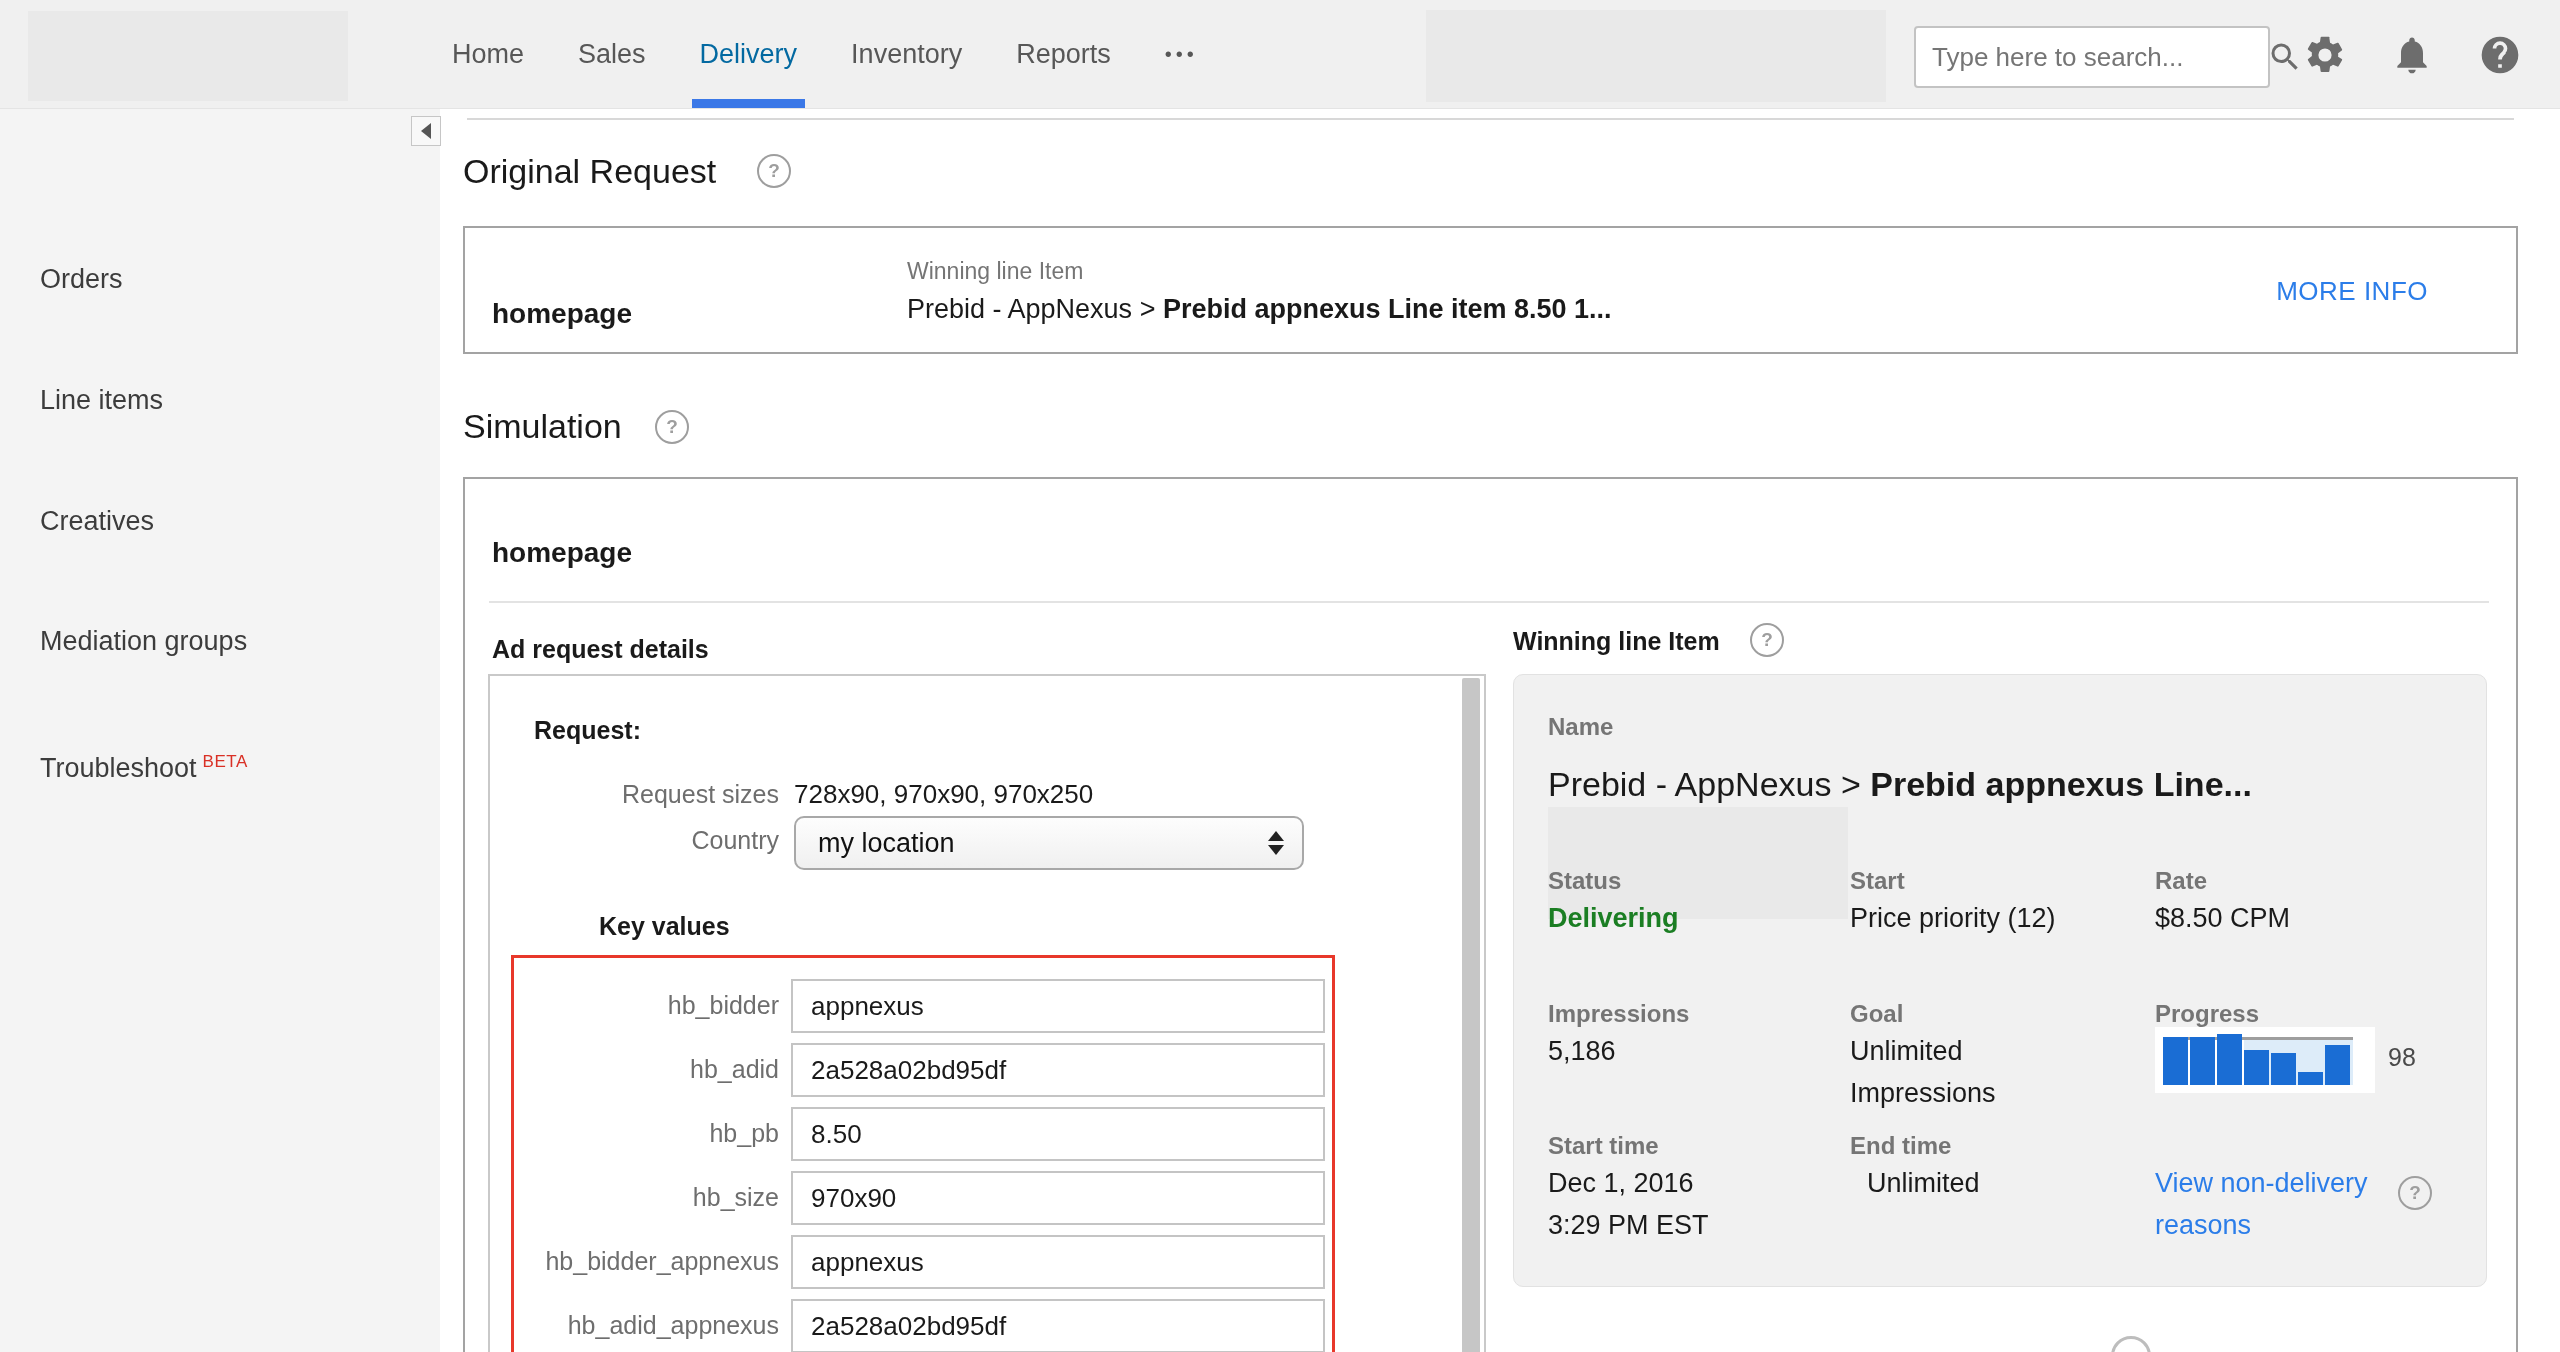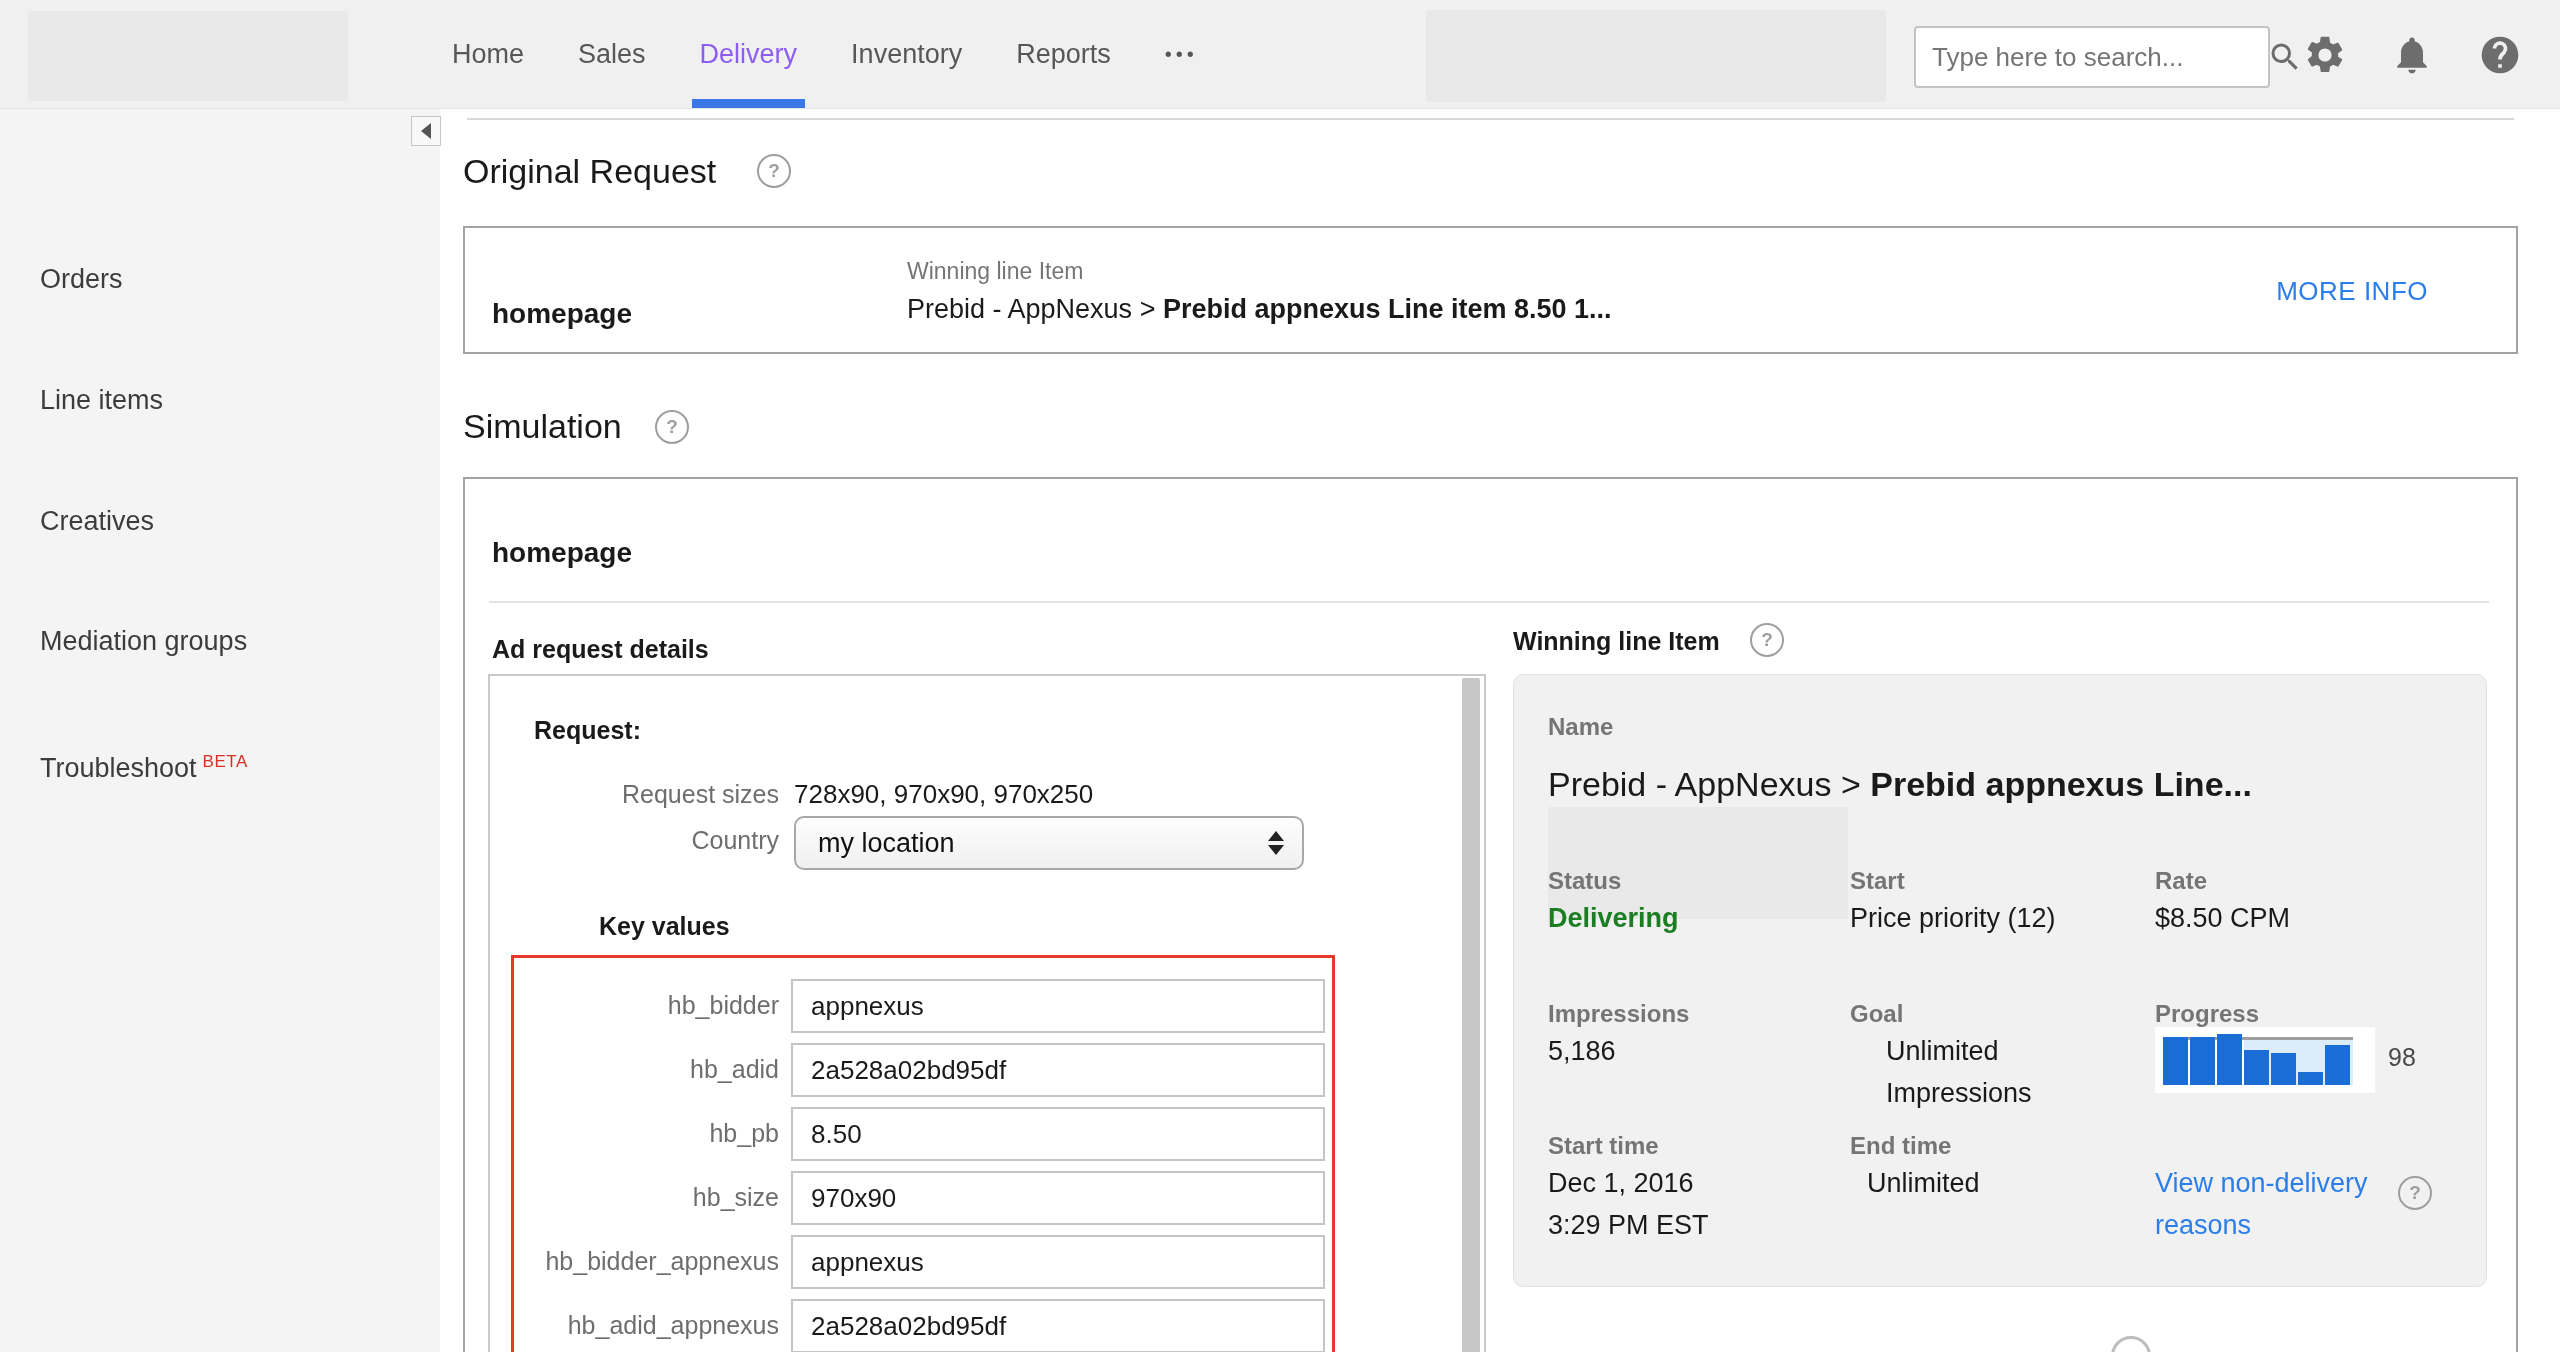--- a/index.html
+++ b/index.html
@@ -6,21 +6,21 @@
   #root{position:relative;width:2560px;height:1352px;overflow:hidden;
         font-family:"Liberation Sans",sans-serif;color:#1a1a1a;background:#fff;}
   .abs{position:absolute;}
 
   
   #topbar{left:0;top:0;width:2560px;height:108px;background:#f0f0f0;border-bottom:1px solid #e4e4e4;}
   #logo-block{left:28px;top:11px;width:320px;height:90px;background:#e9e9e9;}
   #nav{left:452px;top:0;height:108px;display:flex;align-items:center;gap:54px;}
   .nav-item{position:relative;height:108px;display:flex;align-items:center;
             font-size:27px;color:#575757;cursor:pointer;white-space:nowrap;}
-  .nav-item.active{color:#8b5cf6;}
+  .nav-item.active{color:#0369a1;}
   .nav-item.active::after{content:"";position:absolute;left:-8px;right:-8px;bottom:0;height:9px;background:#3b78e7;}
   .nav-more{font-size:20px;letter-spacing:4px;color:#575757;}
   #account-block{left:1426px;top:10px;width:460px;height:92px;background:#e9e9e9;}
   #searchbox{left:1914px;top:26px;width:352px;height:58px;background:#fff;border:2px solid #c3c3c3;border-radius:4px;display:flex;align-items:center;}
   #search-input{flex:1;border:none;outline:none;background:transparent;font-family:"Liberation Sans",sans-serif;
                 font-size:26px;color:#555;padding:0 0 0 16px;}
   #search-input::placeholder{color:#757575;}
   .tb-icon{width:46px;height:46px;display:flex;align-items:center;justify-content:center;cursor:pointer;}
   #gear-ic{left:2302px;top:32px;} #bell-ic{left:2389px;top:32px;} #helpb-ic{left:2477px;top:32px;}
   .tb-icon svg{fill:#6d6d6d;width:44px;height:44px;}
@@ -89,21 +89,21 @@
   .plabel{position:absolute;font-size:24px;font-weight:bold;color:#757575;white-space:nowrap;}
   .pvalue{position:absolute;font-size:27px;color:#1a1a1a;line-height:42px;}
   #wl-name-label{left:34px;top:38px;}
   #wl-name{left:34px;top:74px;font-size:34px;color:#1a1a1a;white-space:nowrap;margin-top:16px;}
   #wl-name b{font-weight:bold;}
   #wl-redacted{left:34px;top:132px;width:300px;height:112px;background:#e9e9e9;}
   #st-label{left:34px;top:192px;} #ty-label{left:336px;top:192px;} #ra-label{left:641px;top:192px;}
   #st-value{left:34px;top:222px;color:#1b7e23;font-weight:bold;}
   #ty-value{left:336px;top:222px;} #ra-value{left:641px;top:222px;}
   #im-label{left:34px;top:325px;} #go-label{left:336px;top:325px;} #pr-label{left:641px;top:325px;}
-  #im-value{left:34px;top:355px;} #go-value{left:336px;top:355px;width:200px;margin-left:36px;}
+  #im-value{left:34px;top:355px;} #go-value{left:336px;top:355px;width:200px;}
   #prog-box{left:641px;top:352px;width:220px;height:66px;background:#fff;}
   #prog-remaining{position:absolute;background:#ddecf9;}
   #prog-line{position:absolute;left:8px;top:10px;width:190px;height:3px;background:#9e9e9e;}
   .pbar{position:absolute;bottom:8px;width:25px;background:#1a6dd4;}
   #prog-num{left:874px;top:368px;font-size:25px;color:#4a4a4a;}
   #sta-label{left:34px;top:457px;} #end-label{left:336px;top:457px;}
   #sta-value{left:34px;top:487px;width:200px;} #end-value{left:336px;top:487px;margin-left:17px;}
   #nd-link{left:641px;top:487px;width:260px;font-size:27px;line-height:42px;color:#2b7de9;cursor:pointer;}
   #nd-help{left:884px;top:501px;}
 

